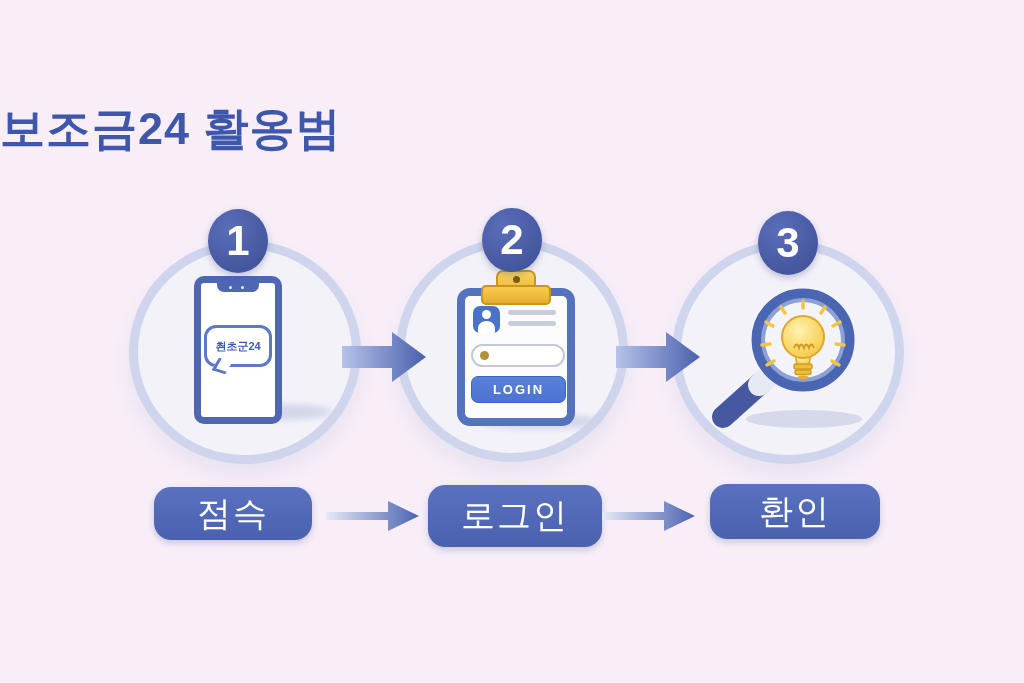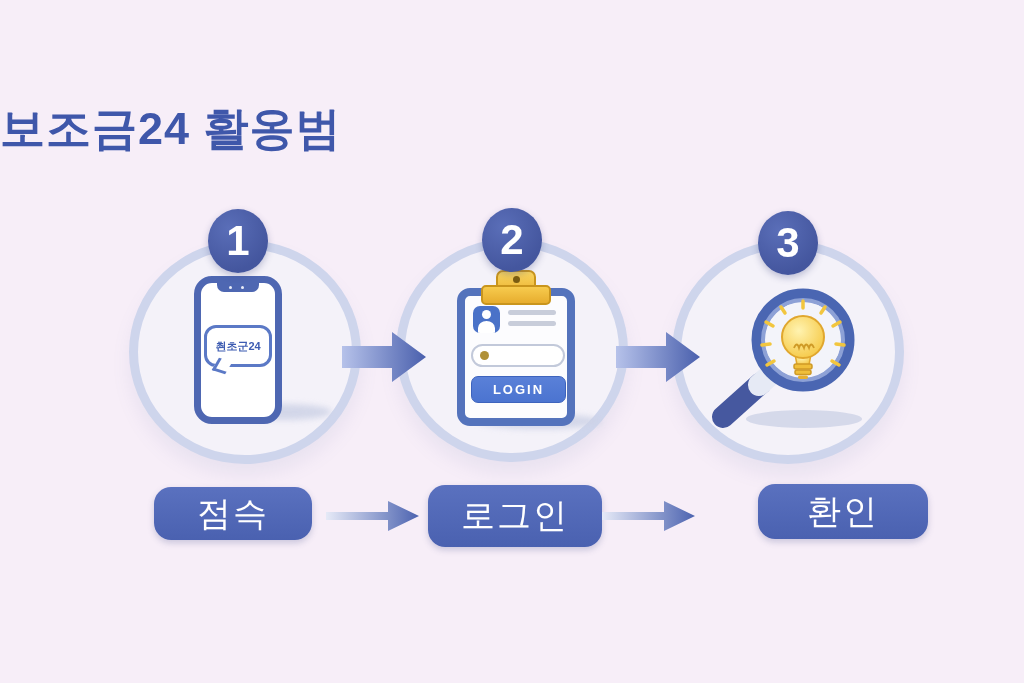--- a/index.html
+++ b/index.html
@@ -36,21 +36,21 @@
   
   .shadow{
     position:absolute;background:#cdd2e6;border-radius:50%;
     filter:blur(3px);opacity:.85;
   }
   #phone-shadow{left:232px;top:404px;width:100px;height:16px;}
   #board-shadow{left:478px;top:414px;width:124px;height:15px;}
   
   .phone{
     position:absolute;left:194px;top:276px;width:88px;height:148px;
-    border:7px solid #4e67b2;border-radius:18px;background:#fff;
+    border:7px solid #4e67b2;border-radius:10px;background:#fff;
     box-sizing:border-box;z-index:2;
   }
   .notch{
     position:absolute;left:50%;top:0;transform:translateX(-50%);
     width:42px;height:9px;background:#4e67b2;border-radius:0 0 7px 7px;
   }
   .notch i{
     position:absolute;top:3px;width:3px;height:3px;border-radius:50%;
     background:#e9edf8;
   }
@@ -129,21 +129,21 @@
   #magnifier{position:absolute;left:706px;top:268px;z-index:2;}
   
   .pill{
     position:absolute;background:linear-gradient(#5a71bf,#4a61b0);
     border-radius:17px;color:#fff;font-weight:400;
     display:flex;align-items:center;justify-content:center;
     box-shadow:0 3px 6px rgba(70,80,140,.25);letter-spacing:2px;
   }
   #pill1{left:154px;top:487px;width:158px;height:53px;font-size:34px;}
   #pill2{left:428px;top:485px;width:174px;height:62px;font-size:34px;}
-  #pill3{left:710px;top:484px;width:170px;height:55px;font-size:34px;margin-left:48px;}
+  #pill3{left:710px;top:484px;width:170px;height:55px;font-size:34px;}
 </style>
 </head>
 <body>
 
 <div class="title">보조금24 활옹범</div>
 
 <div class="ring" id="ring1"></div>
 <div class="ring" id="ring2"></div>
 <div class="ring" id="ring3"></div>
 

